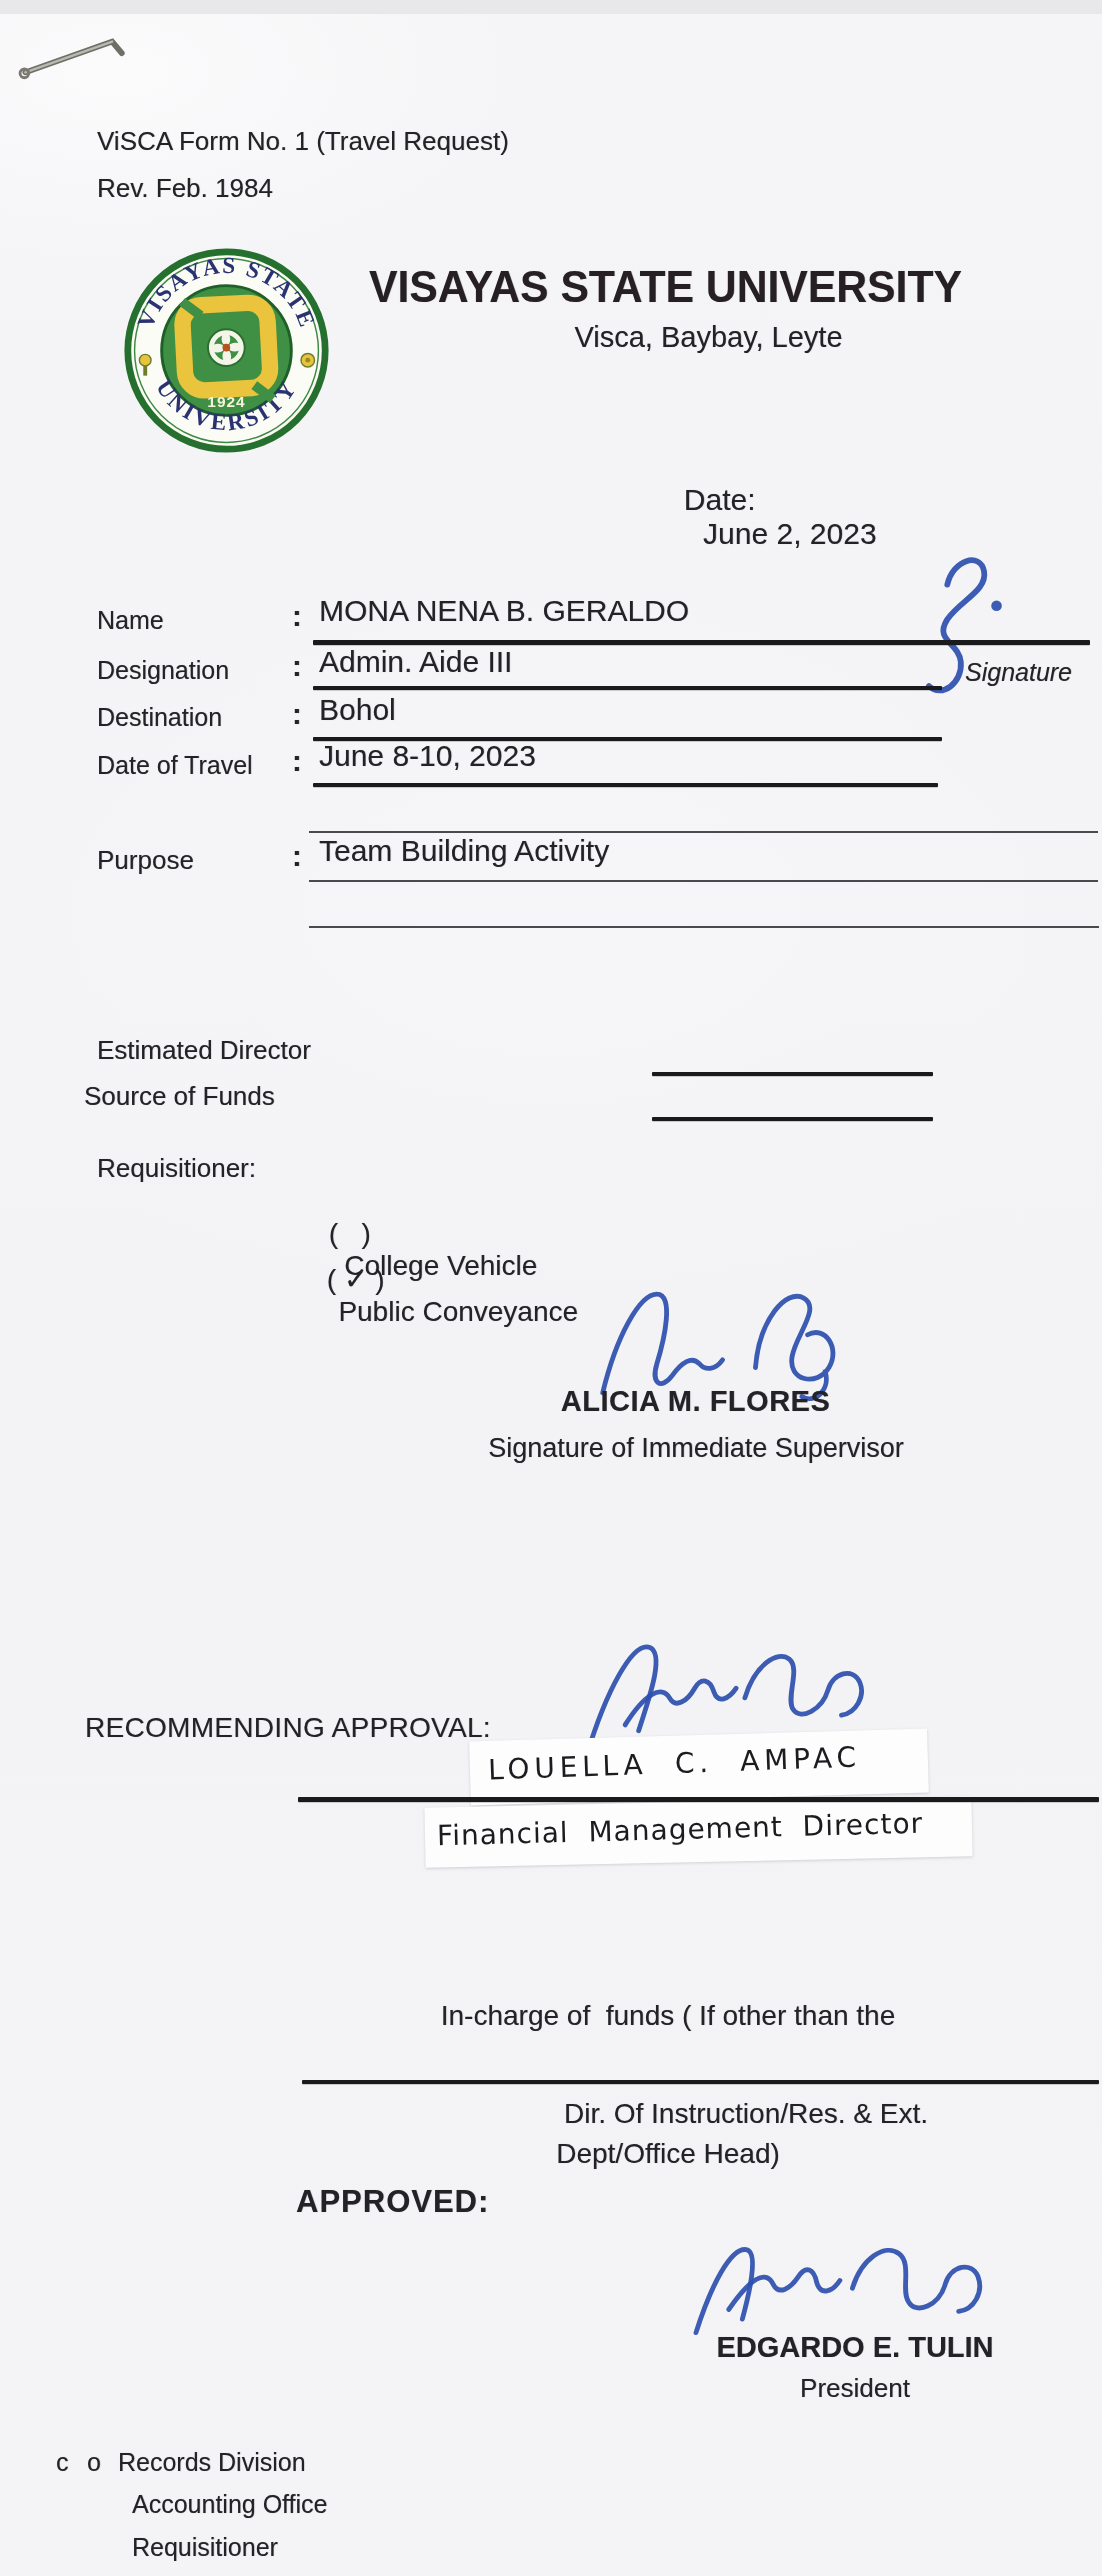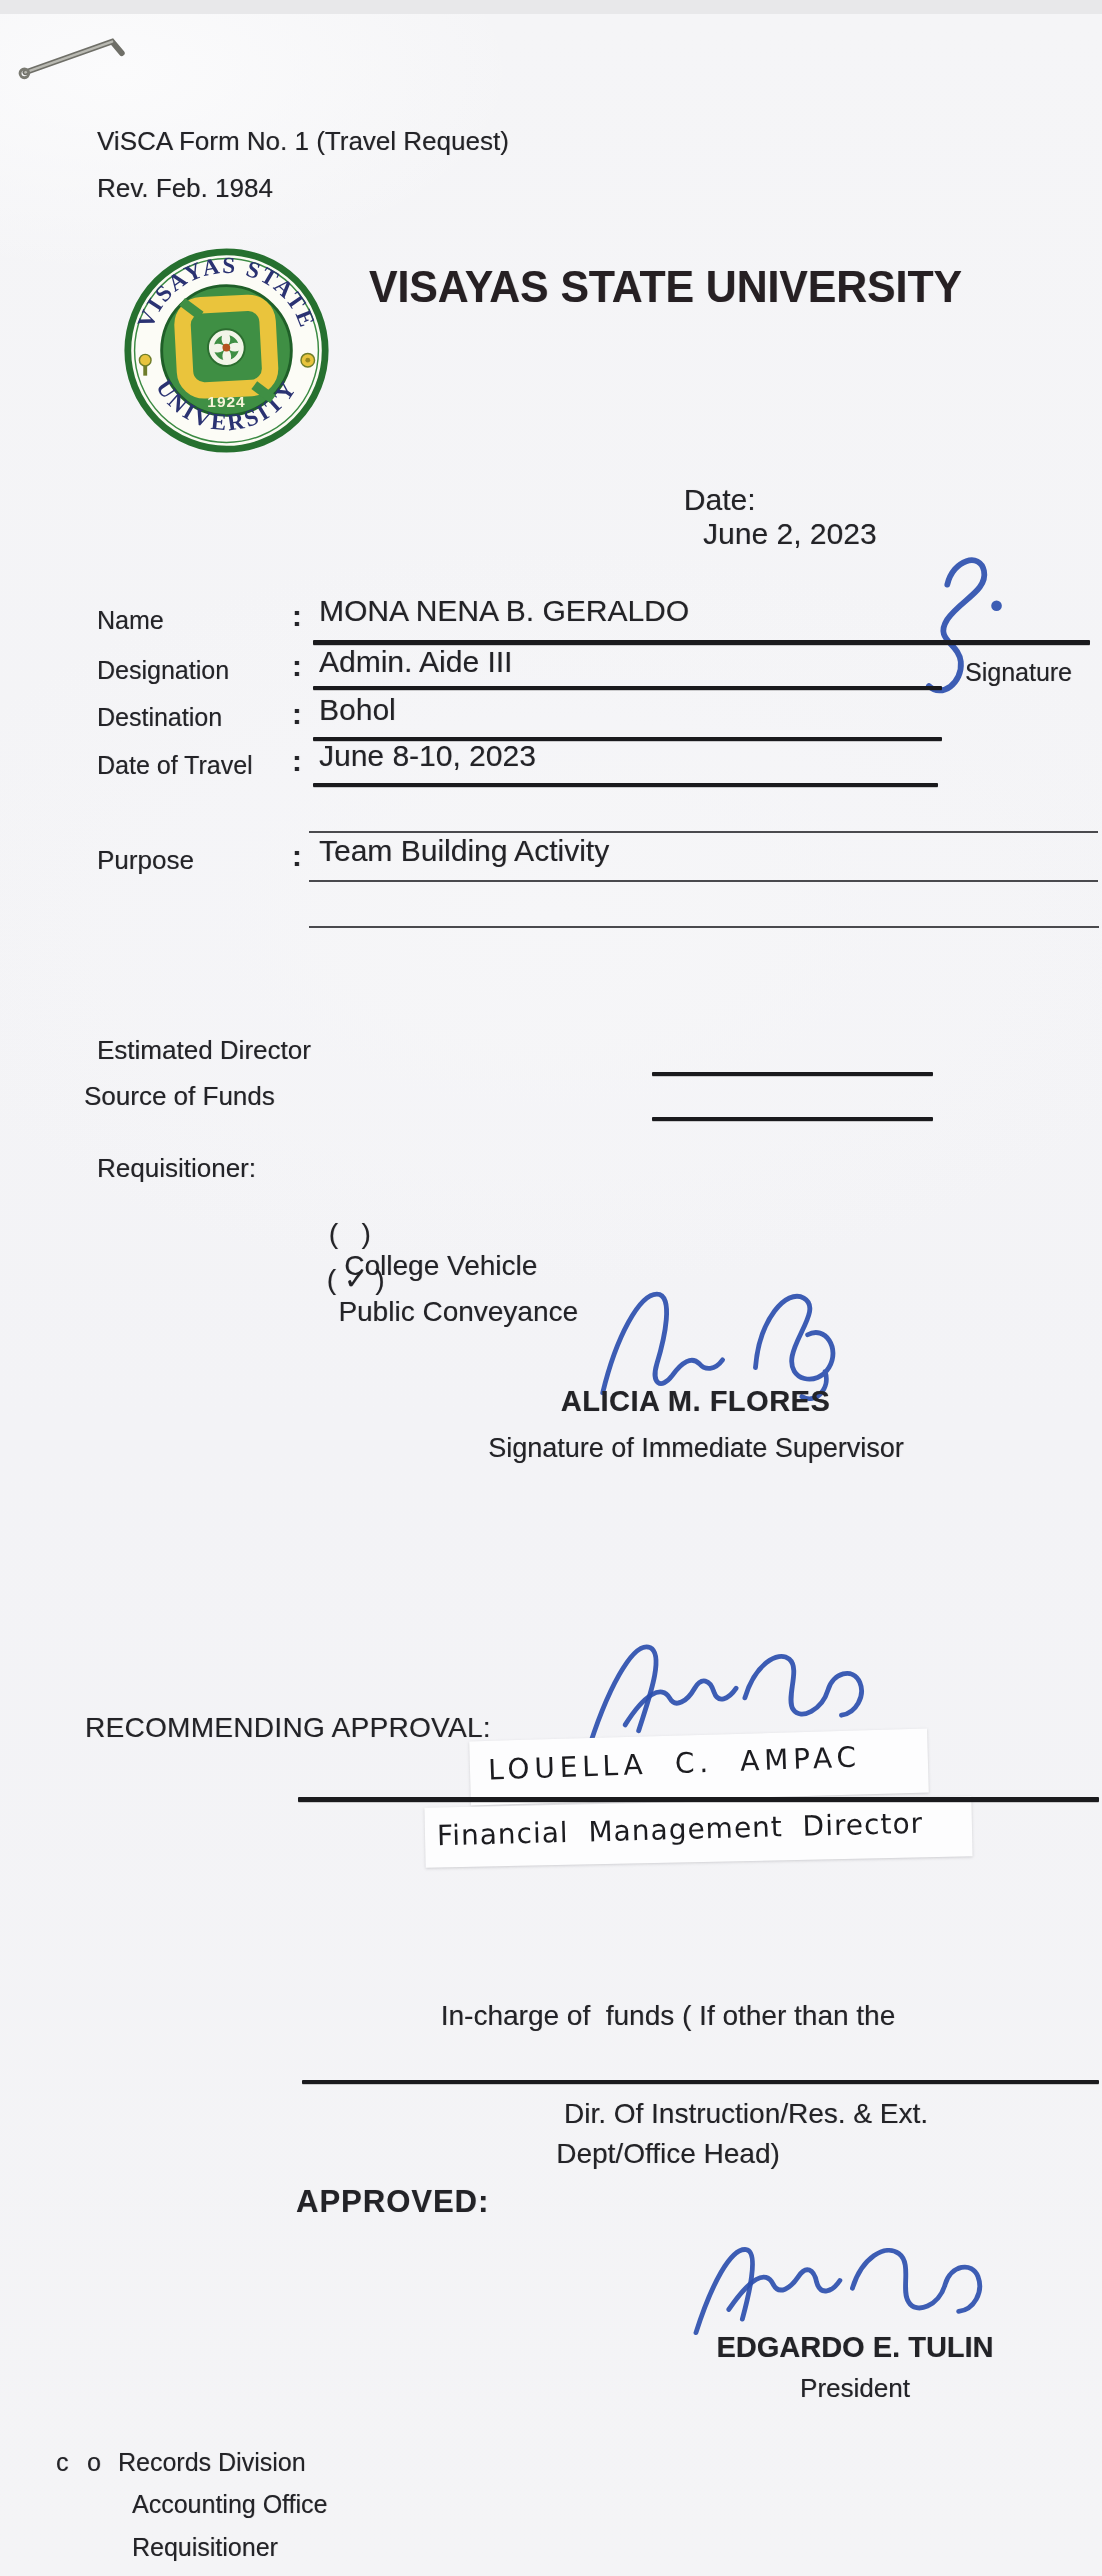--- a/index.html
+++ b/index.html
@@ -80,41 +80,42 @@
       <ellipse cx="0" cy="-12" rx="4.5" ry="7" fill="#f2f5e8"></ellipse>
       <ellipse cx="0" cy="6" rx="4.5" ry="7" fill="#f2f5e8"></ellipse>
       <ellipse cx="-9" cy="-3" rx="7" ry="4.5" fill="#f2f5e8"></ellipse>
       <ellipse cx="9" cy="-3" rx="7" ry="4.5" fill="#f2f5e8"></ellipse>
       <circle cx="0" cy="-3" r="4" fill="#b5541f"></circle>
     </g>
     <text x="0" y="58" text-anchor="middle" font-family="Liberation Sans, sans-serif" font-size="16" font-weight="bold" fill="#f6f3d8" letter-spacing="1">1924</text>
   </svg>
 
   <div class="abs t uni-title" style="left:369px;top:248px;">VISAYAS STATE UNIVERSITY</div>
+  <div class="abs t uni-address center" style="left:515px;top:307px;width:387px;">Visca, Baybay, Leyte</div>
 
   <div class="abs" style="left:666px;top:451px;">
     <span class="t" style="font-size:30px;">Date:</span>
     <span class="t" style="font-size:30px;margin-left:19.3px;text-align:right;">June 2, 2023</span>
   </div>
 
   <svg class="sig" style="left:897px;top:530px;" width="145" height="169" viewBox="0 0 150 175">
     <path d="M 52,42 C 58,16 86,8 90,28 C 94,48 66,58 52,78 C 38,100 64,102 66,122 C 68,144 46,160 33,147" stroke-width="6"></path>
     <circle cx="103" cy="64" r="5.5" fill="#2d4fae" stroke="none" opacity=".92"></circle>
   </svg>
 
   <div class="abs t label" style="left:97px;top:592px;">Name</div>
   <div class="abs t colon" style="left:292px;top:586px;">:</div>
   <div class="abs t value" style="left:319px;top:580px;">MONA NENA B. GERALDO</div>
   <div class="rule" style="left:313px;top:626px;width:777px;height:4.8px;"></div>
 
   <div class="abs t label" style="left:97px;top:642px;">Designation</div>
   <div class="abs t colon" style="left:292px;top:636px;">:</div>
   <div class="abs t value" style="left:319px;top:631px;">Admin. Aide III</div>
   <div class="rule" style="left:313px;top:672px;width:629px;"></div>
-  <div class="abs t label" style="left:965px;top:644px;">Signature</div>
+  <div class="abs t label" style="left:965px;top:644px;font-style:italic;">Signature</div>
 
   <div class="abs t label" style="left:97px;top:689px;">Destination</div>
   <div class="abs t colon" style="left:292px;top:684px;">:</div>
   <div class="abs t value" style="left:319px;top:679px;">Bohol</div>
   <div class="rule" style="left:313px;top:723px;width:629px;"></div>
 
   <div class="abs t label" style="left:97px;top:737px;">Date of Travel</div>
   <div class="abs t colon" style="left:292px;top:731px;">:</div>
   <div class="abs t value" style="left:319px;top:725px;">June 8-10, 2023</div>
   <div class="rule" style="left:313px;top:769px;width:625px;"></div>

